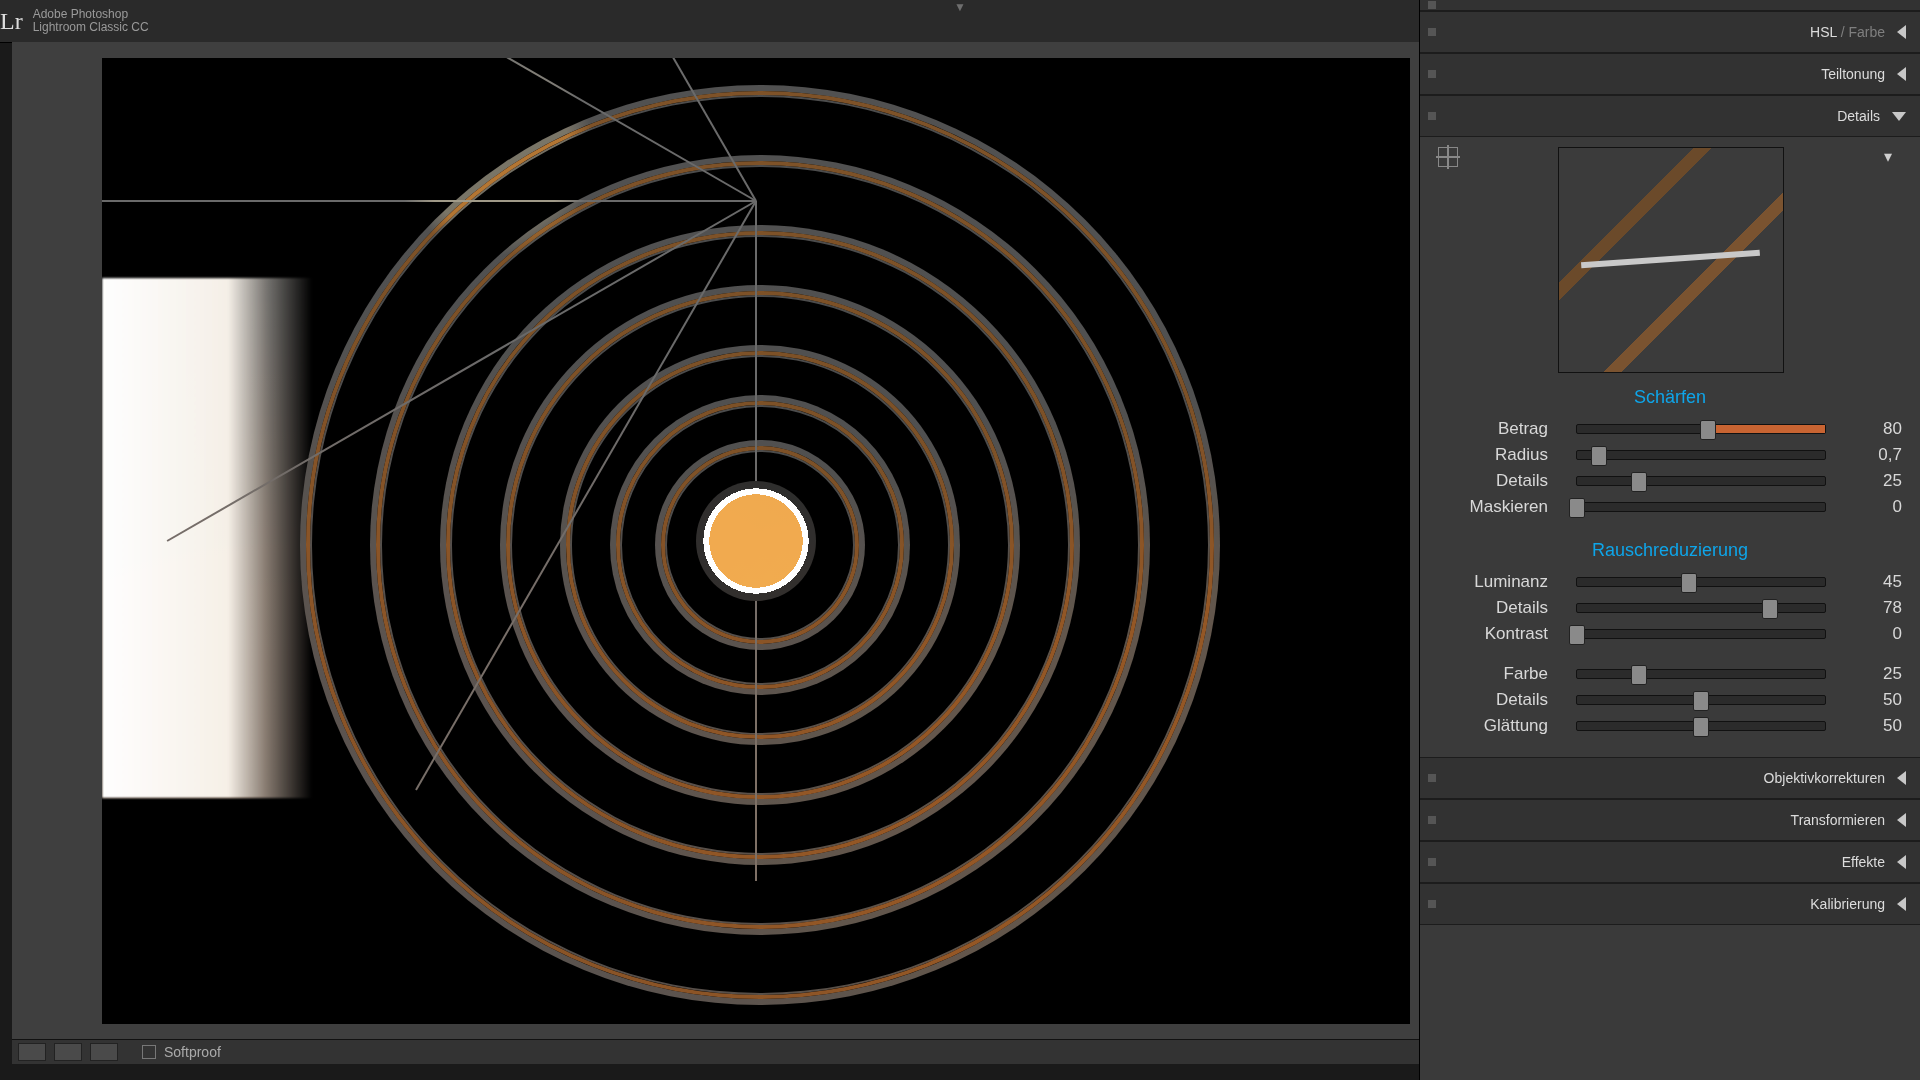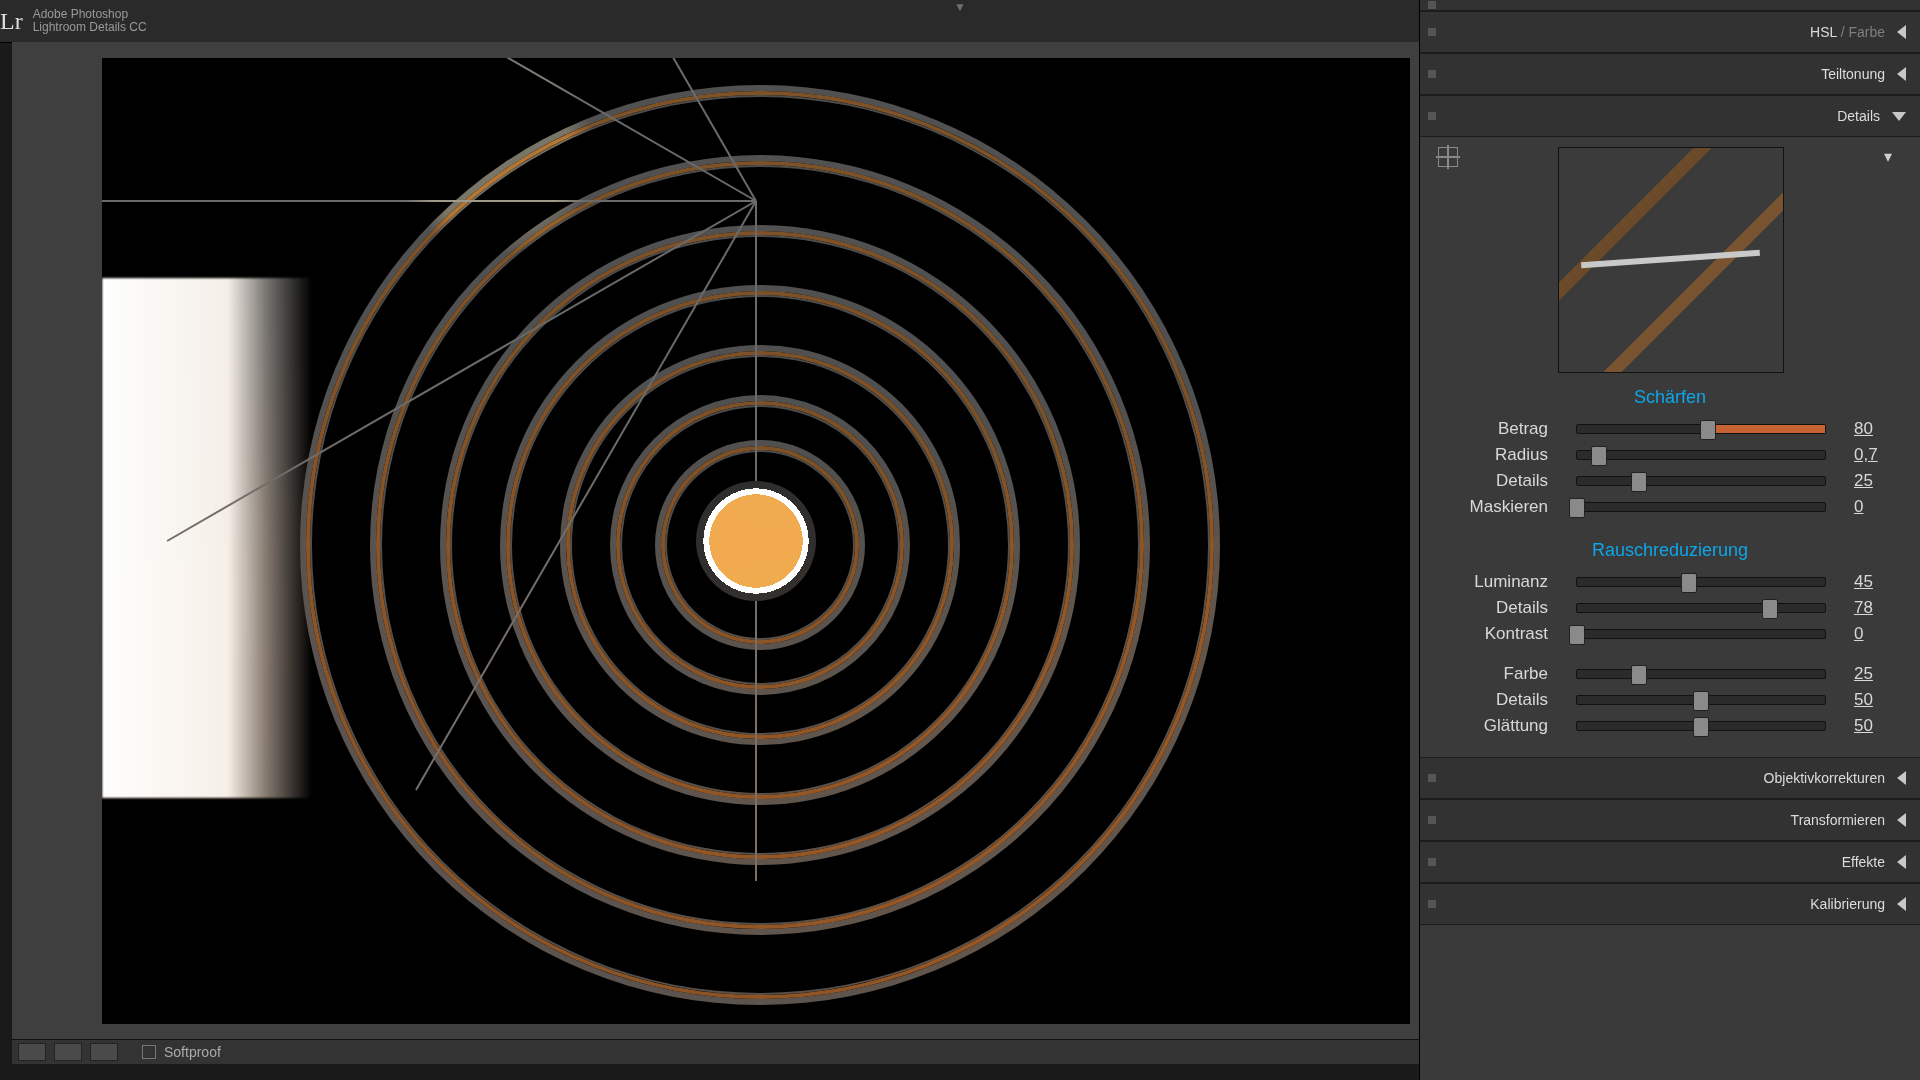--- a/index.html
+++ b/index.html
@@ -78,39 +78,39 @@
                     background:
                       linear-gradient(135deg,#3b3b3b 0 30%, #6b4a2a 30% 34%, #3b3b3b 34% 60%,
                                       #7a5330 60% 64%, #3b3b3b 64% 100%);
                     position:relative; }
   #detail-preview::after { content:""; position:absolute; left:10%; top:48%; width:80%; height:6px;
                            background:#c9c9c9; transform:rotate(-4deg); }
   .section-title { text-align:center; font-size:18px; color:#0ea5e9; margin:6px 0 8px; }
   .srow { display:grid; grid-template-columns:110px 1fr 48px; align-items:center;
           height:26px; gap:28px; font-size:17px; color:#d8d8d8; }
   .srow .lab { text-align:right; }
-  .srow .val { text-align:left;text-decoration:underline; }
+  .srow .val { text-align:right; }
   .slider { position:relative; height:8px; background:var(--bg-track);
             border:1px solid #111; border-radius:2px; }
   .slider .accent { position:absolute; top:0; bottom:0; background:var(--accent); }
   .slider .knob   { position:absolute; top:-5px; width:14px; height:18px;
                     background:#8a8a8a; border:1px solid #222; border-radius:2px;
                     transform:translateX(-50%); }
   .gap { height:14px; }
   
   .phdr.clip { height:10px; border-top:none; }
 </style>
 </head>
 <body>
 
 <div id="topbar">
   <span class="logo">Lr</span>
   <span class="suite">
     <span>Adobe Photoshop</span><br>
-    <span>Lightroom Details CC</span>
+    <span>Lightroom Classic CC</span>
   </span>
   <span class="notch">▼</span>
 </div>
 
 <div id="canvas">
   <div id="image">
 
     <div class="ring" style="left:50%;top:50%;width:900px;height:900px;margin:-450px 0 0 -450px;"></div>
     <div class="ring" style="left:50%;top:50%;width:760px;height:760px;margin:-380px 0 0 -380px;"></div>
     <div class="ring" style="left:50%;top:50%;width:620px;height:620px;margin:-310px 0 0 -310px;"></div>

